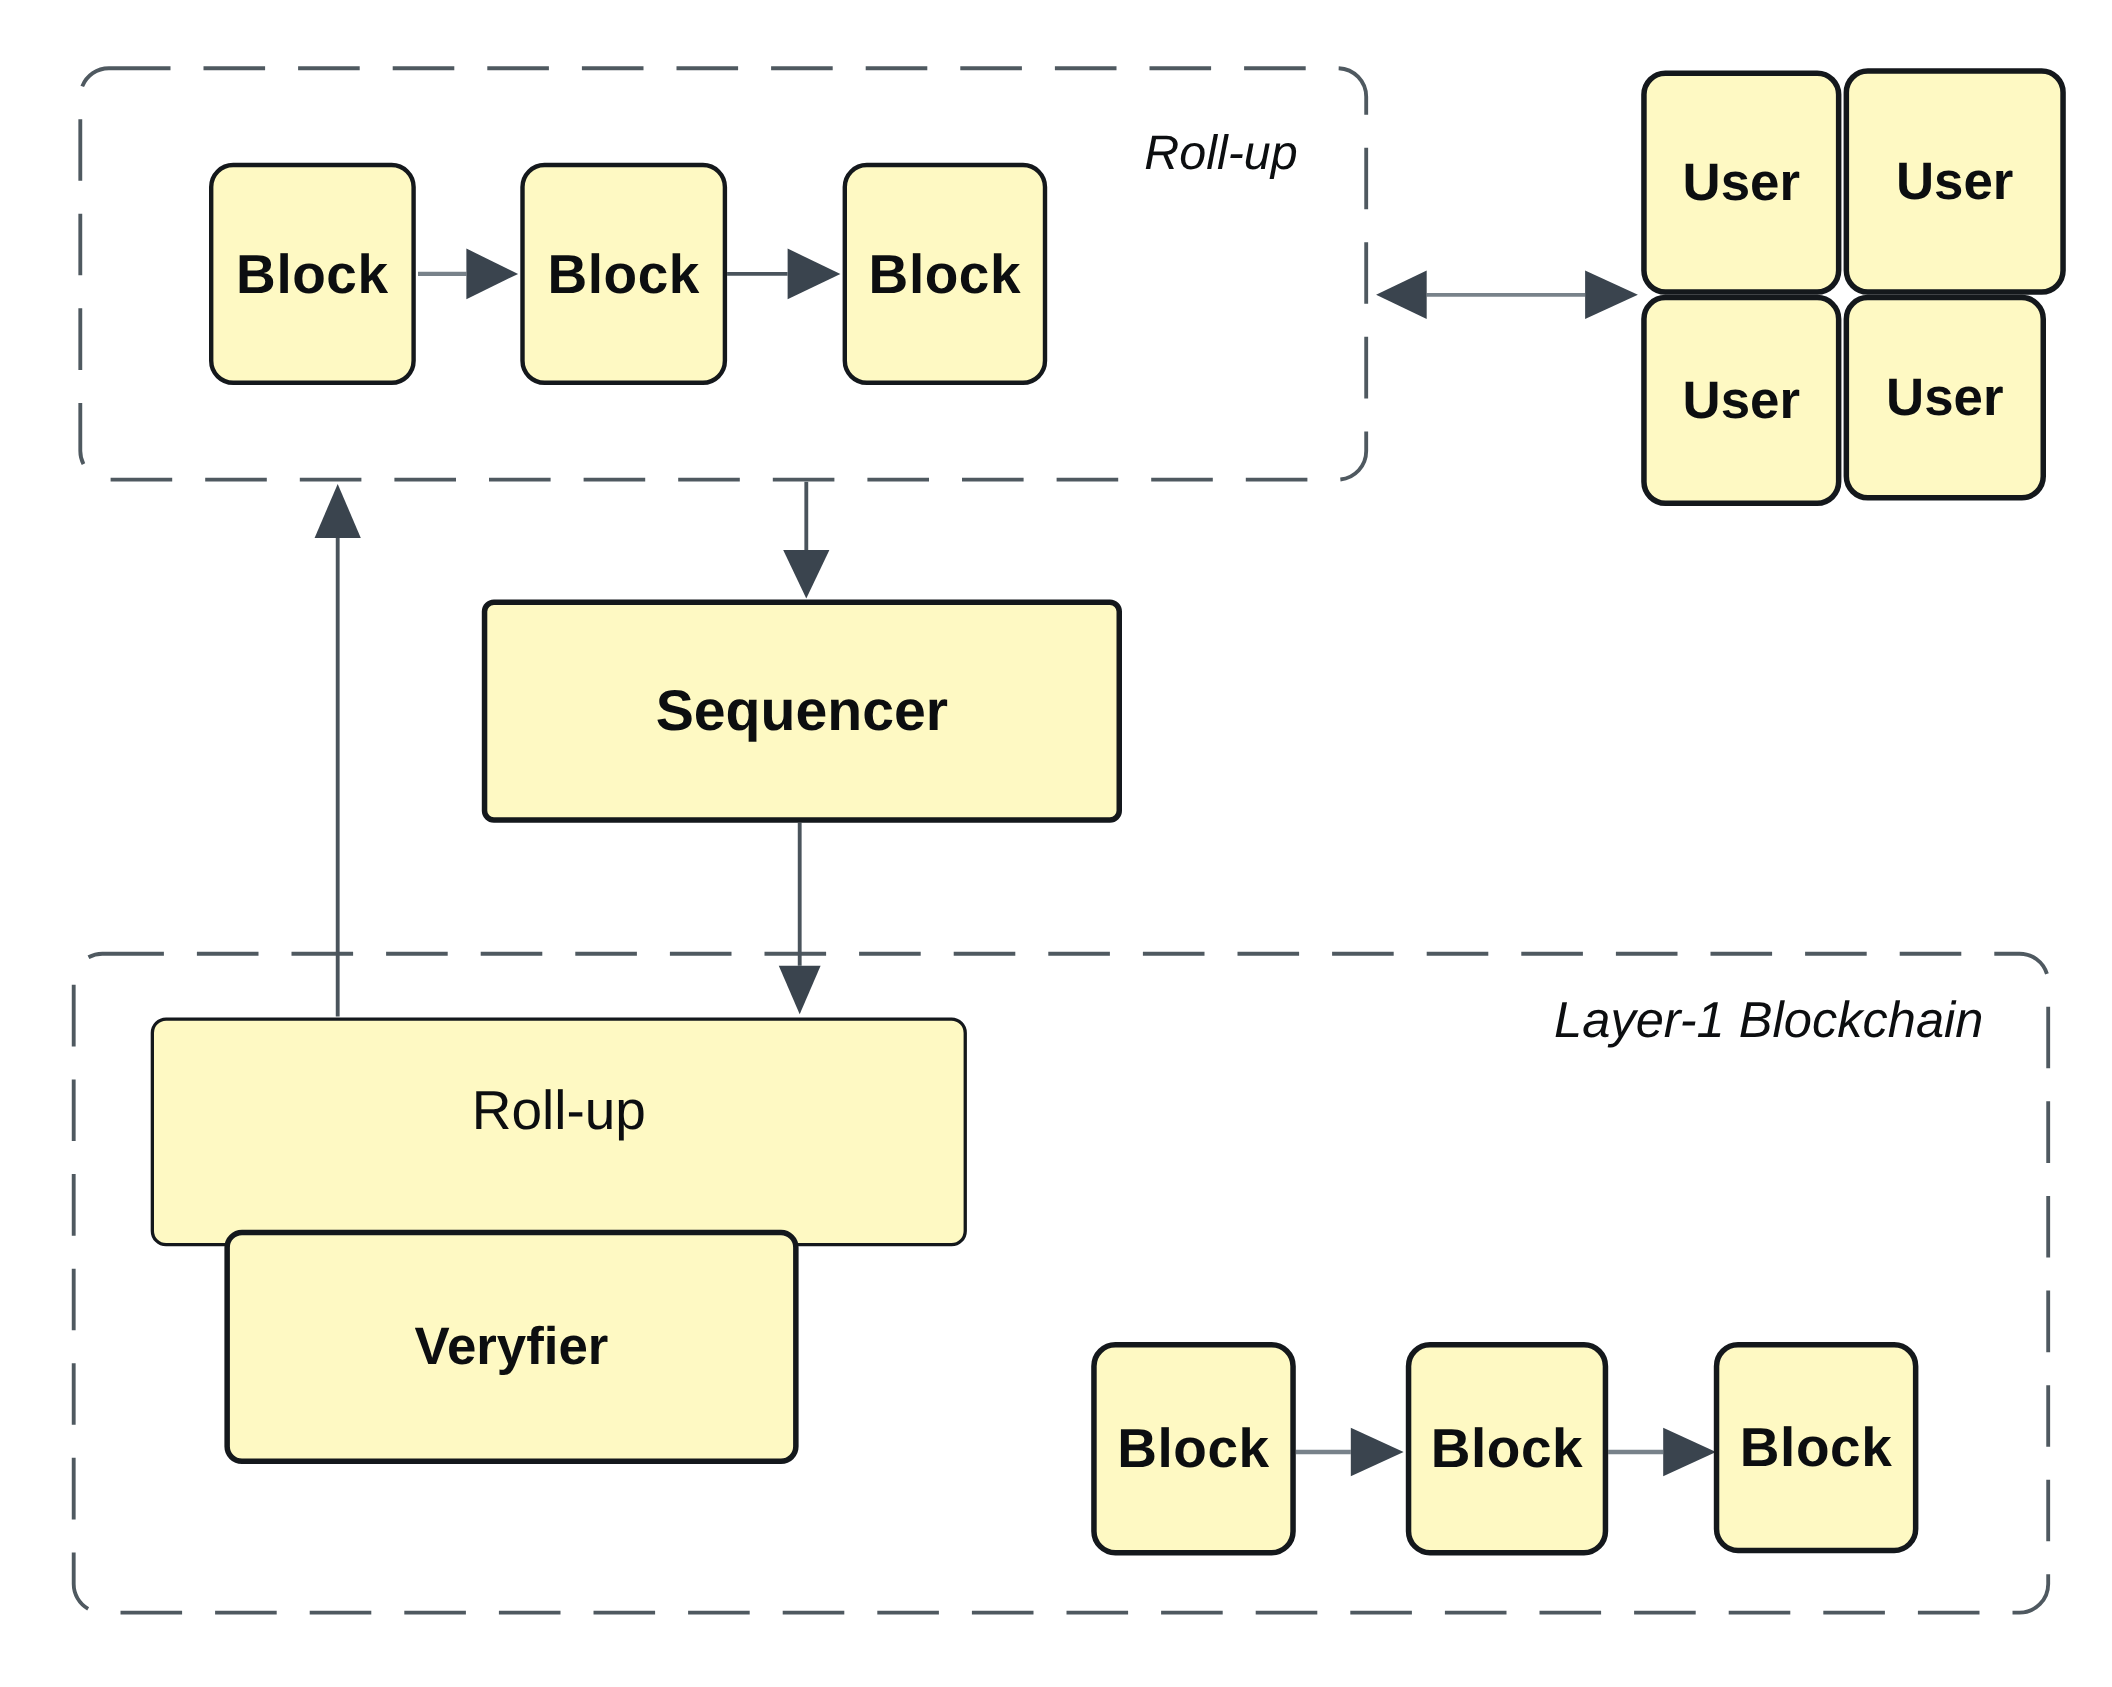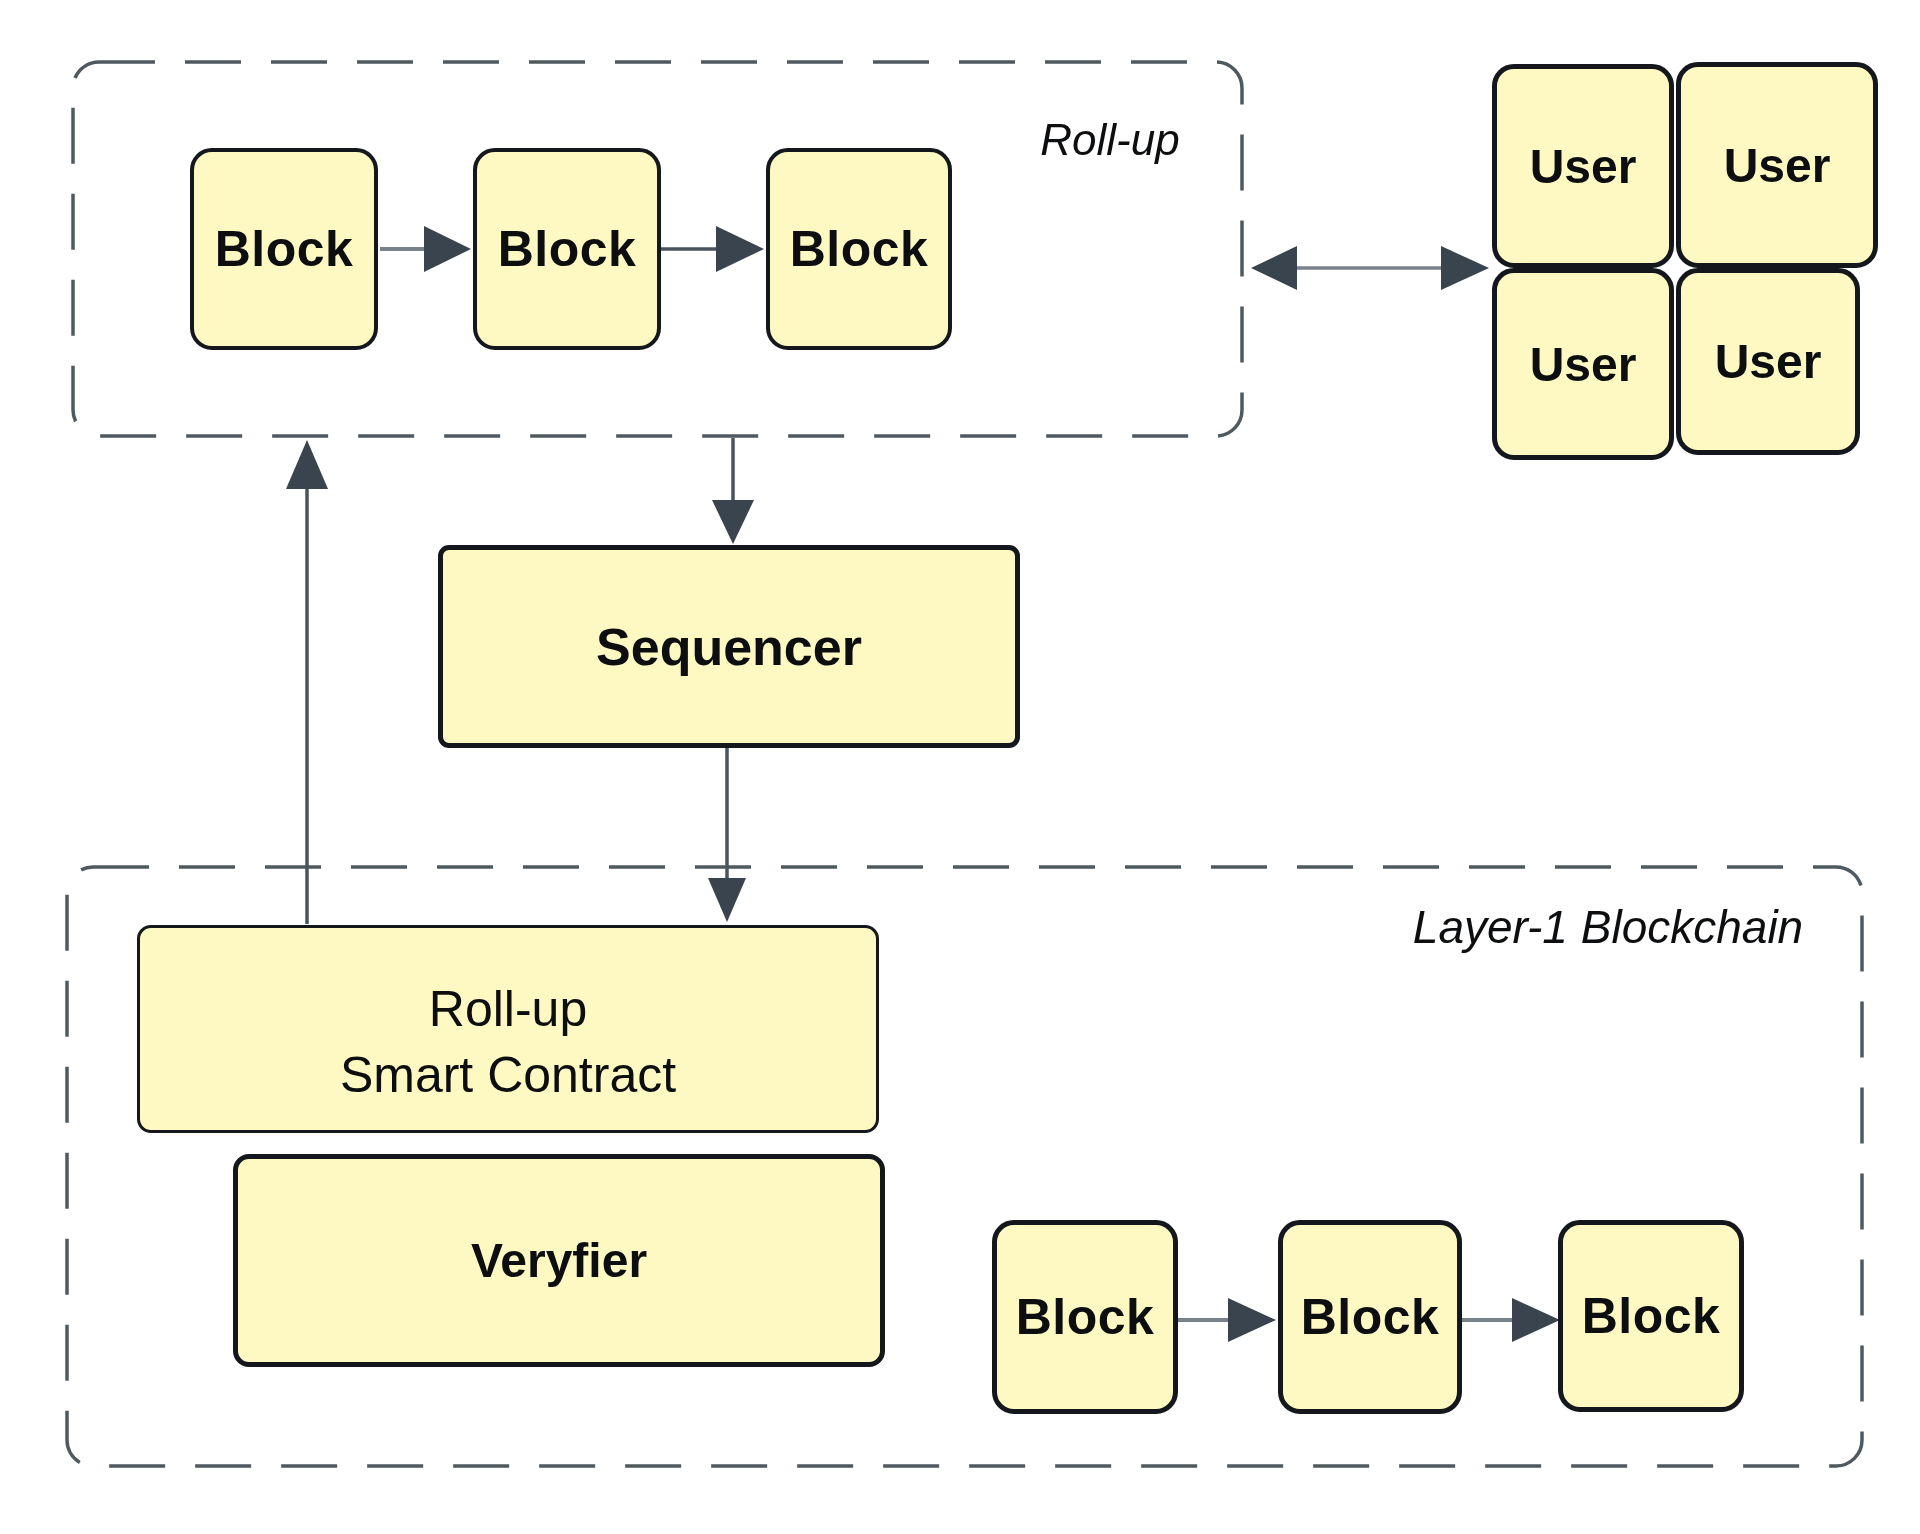--- a/index.html
+++ b/index.html
@@ -153,24 +153,23 @@
   </div>
 
   <div class="node sequencer-node" style="left:438px; top:545px; width:582px; height:203px;">
     <span>Sequencer</span>
   </div>
 
   <div class="zone-label layer1-label" style="left:1608px; top:927px;">Layer-1 Blockchain</div>
 
   <div class="node contract-node" style="left:137px; top:925px; width:742px; height:208px;">
     <span>Roll-up</span>
-    <span>Smart Contract</span>
   </div>
 
-  <div class="node verifier-node" style="left:204px; top:1154px; width:652px; height:213px;margin-left:29px;">
+  <div class="node verifier-node" style="left:204px; top:1118px; width:522px; height:213px;">
     <span>Veryfier</span>
   </div>
 
   <div class="node block-node bottom-block" style="left:992px; top:1220px; width:186px; height:194px;">
     <span>Block</span>
   </div>
   <div class="node block-node bottom-block" style="left:1278px; top:1220px; width:184px; height:194px;">
     <span>Block</span>
   </div>
   <div class="node block-node bottom-block" style="left:1558px; top:1220px; width:186px; height:192px;">

